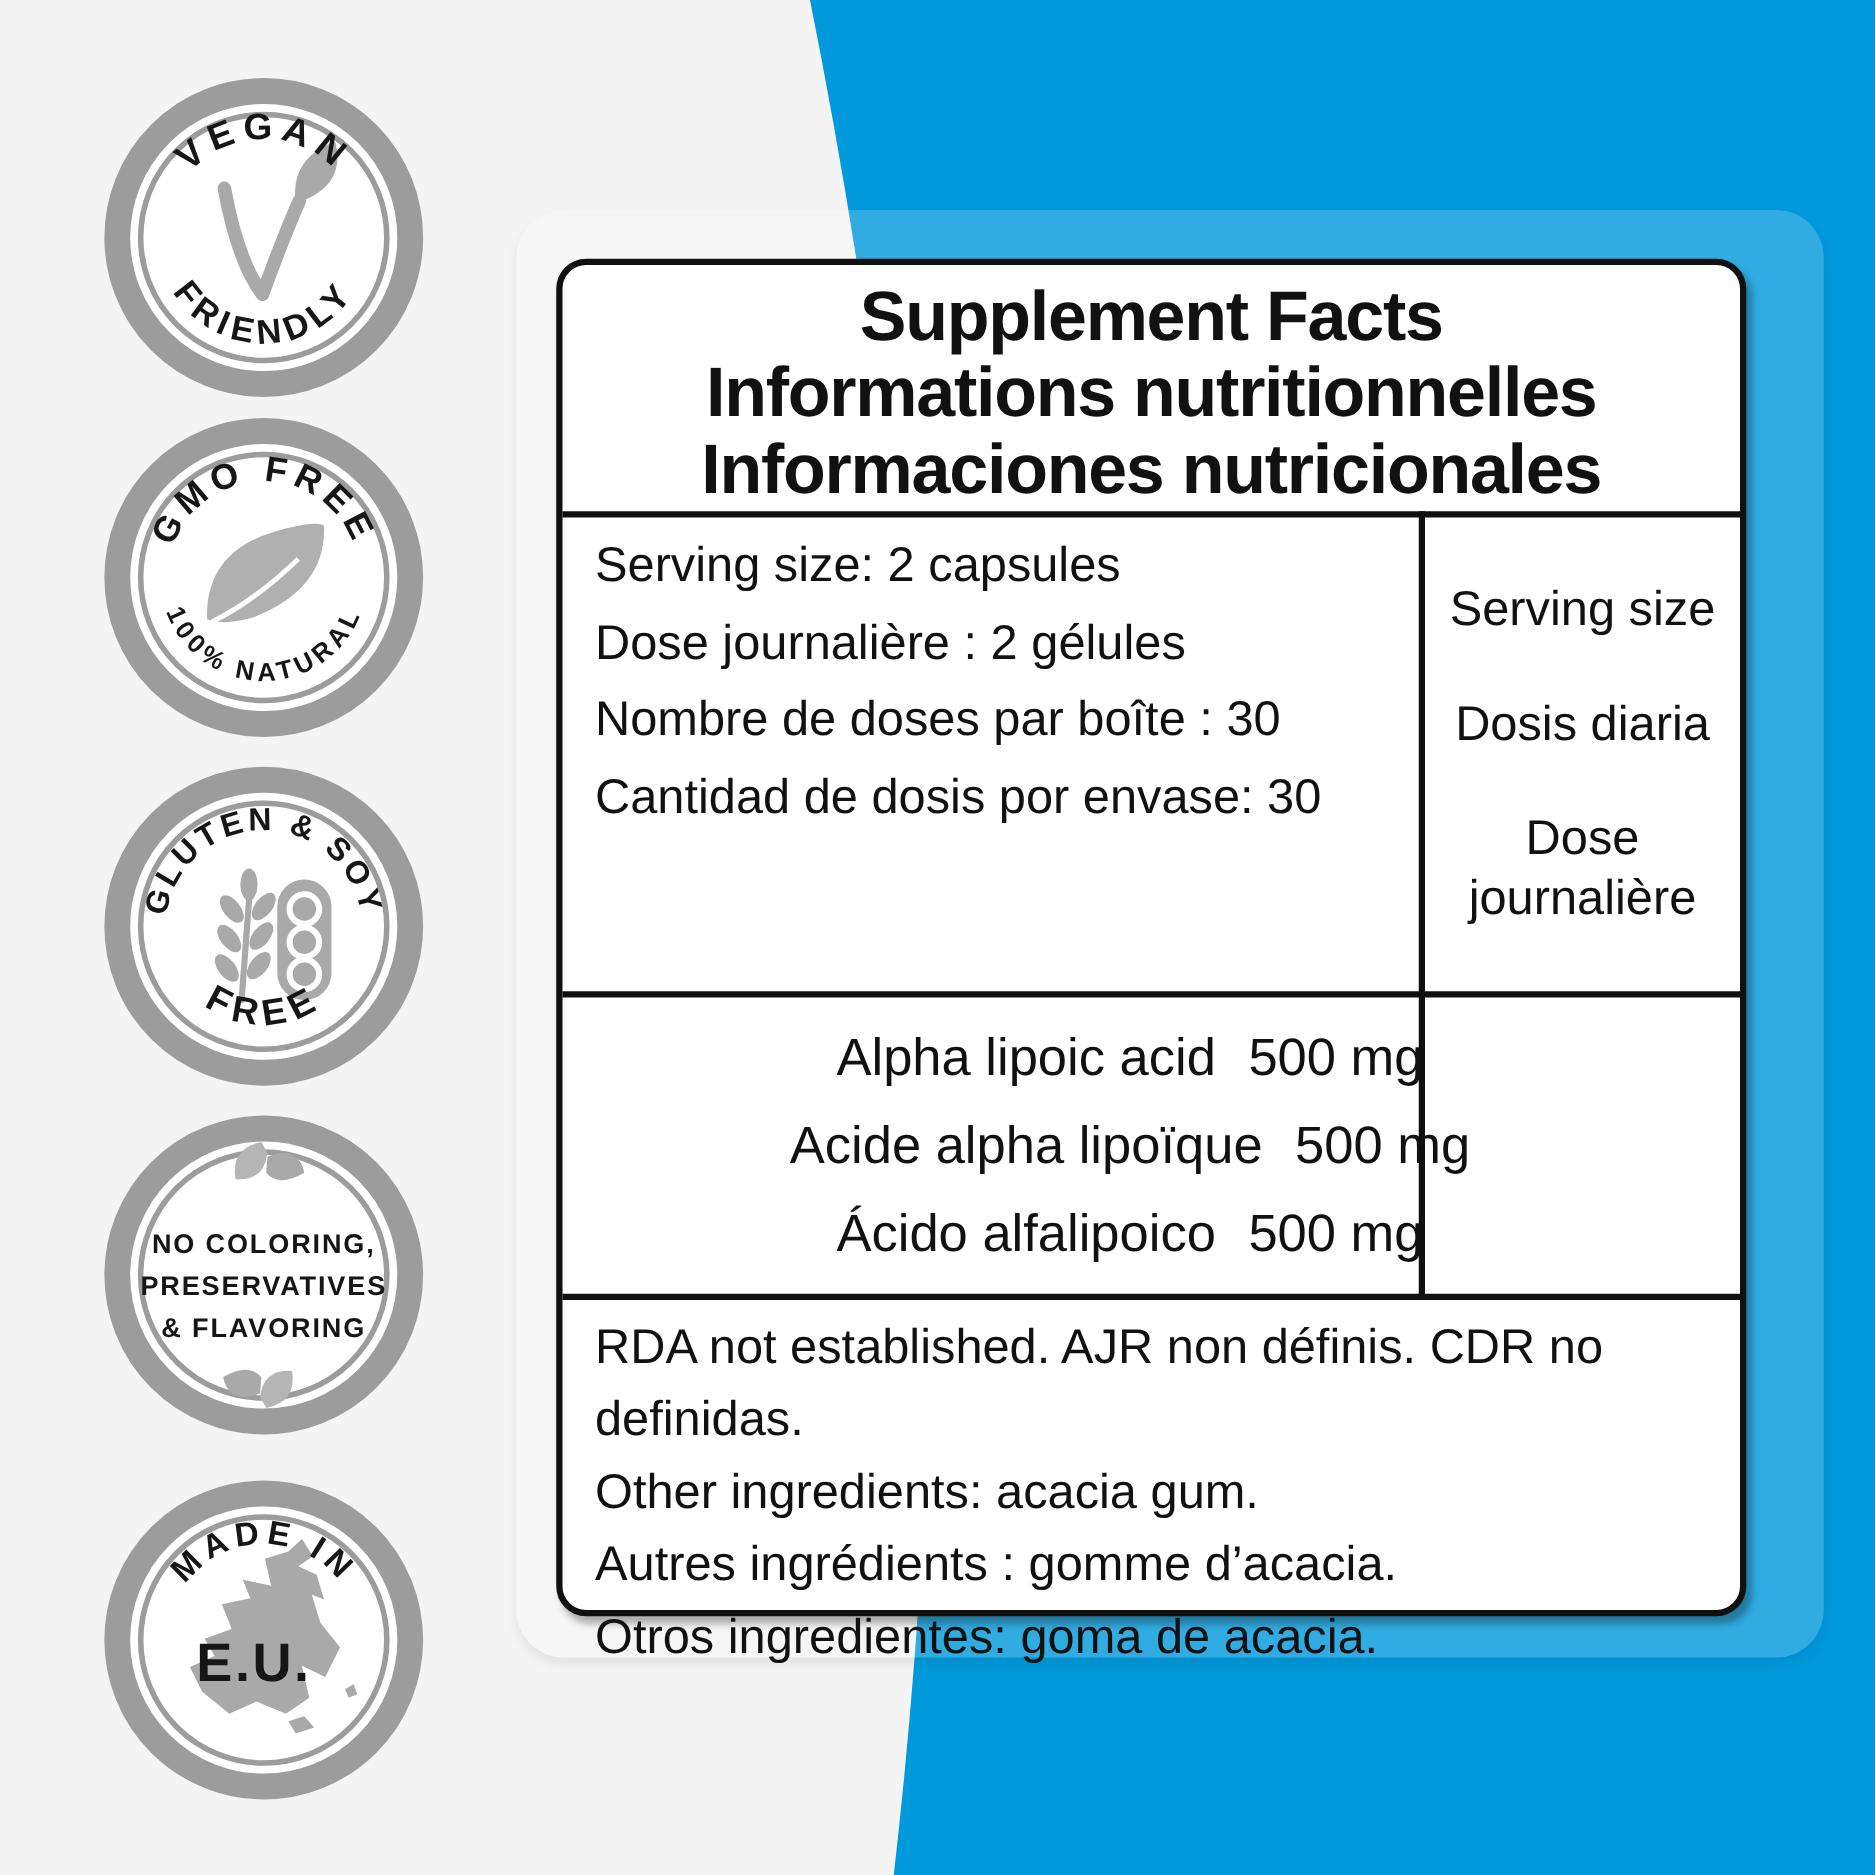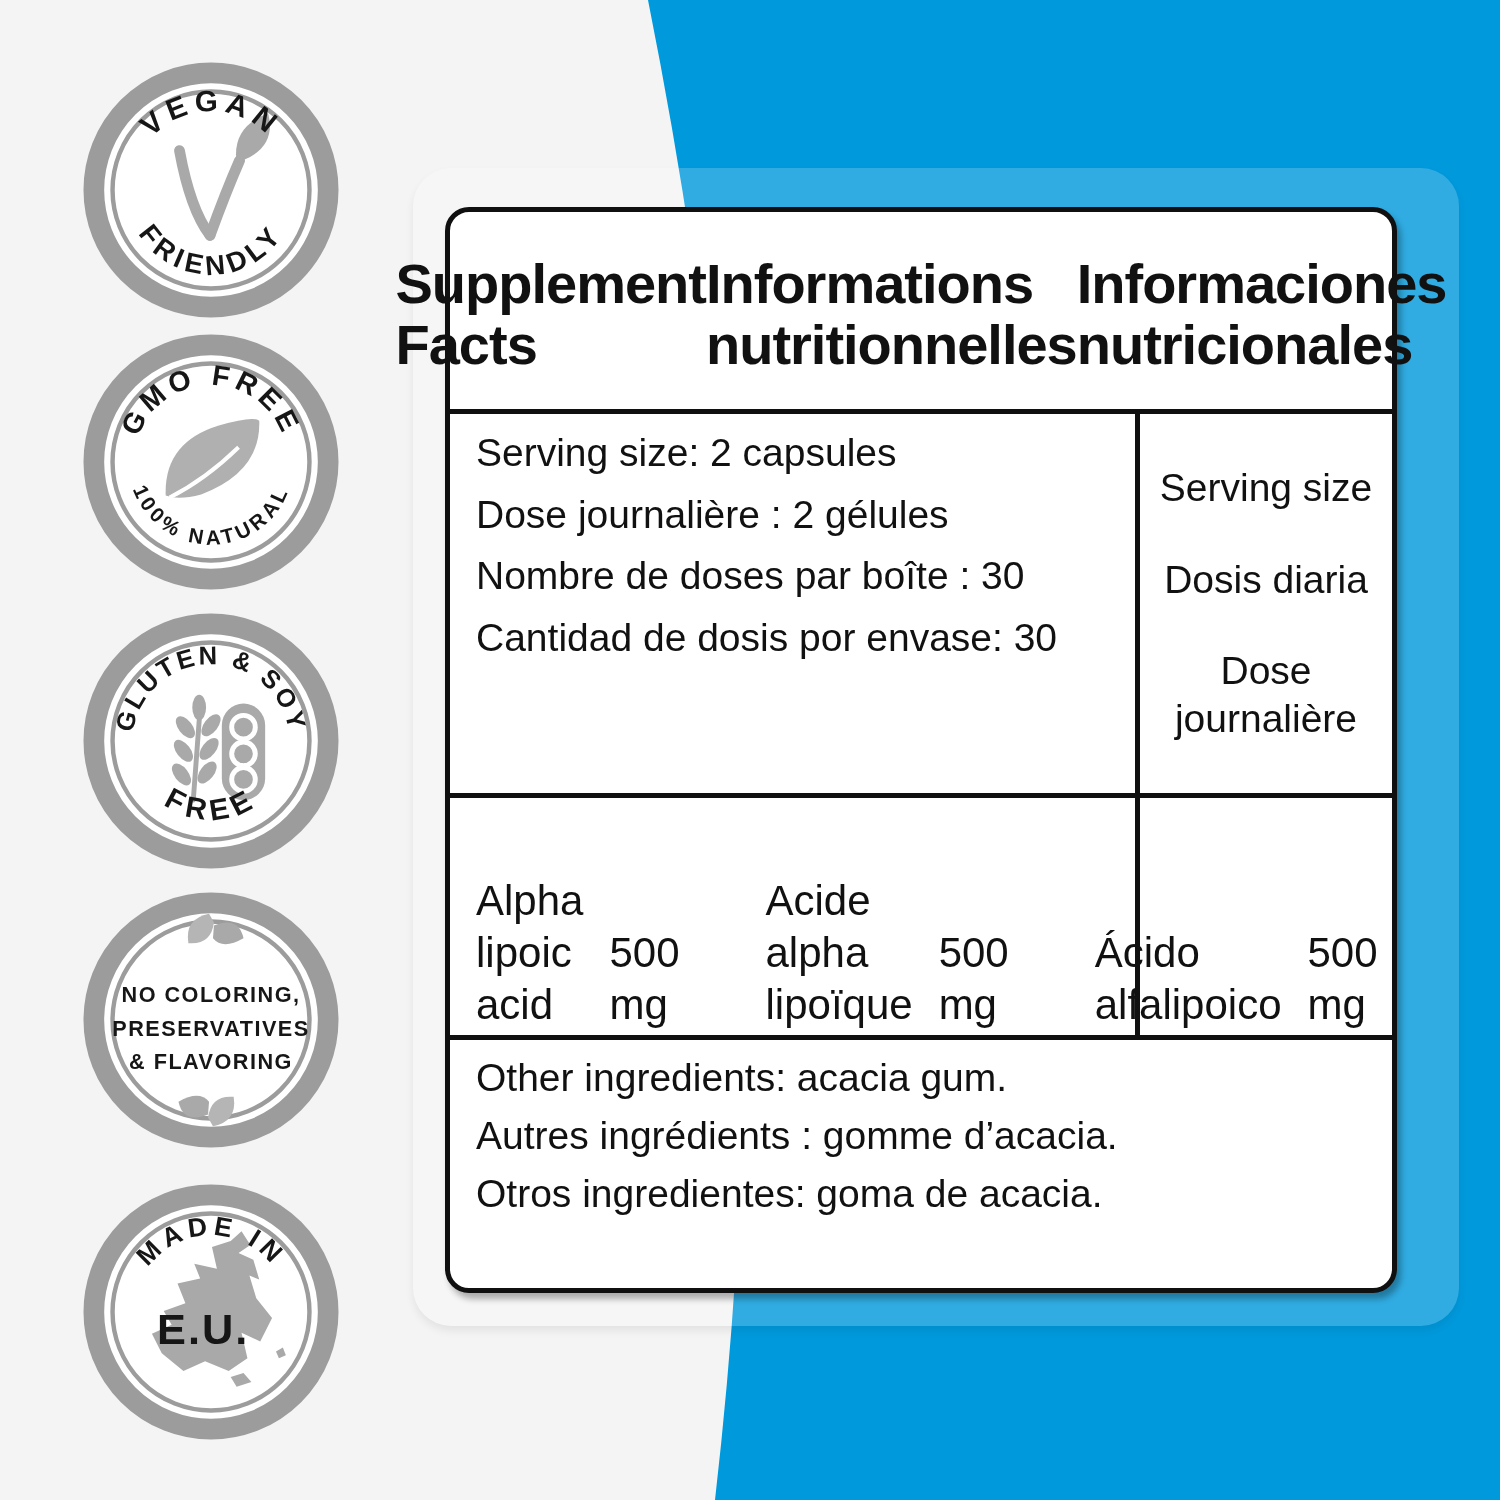--- a/index.html
+++ b/index.html
@@ -16,21 +16,21 @@
     box-shadow:0 5px 9px rgba(0,0,0,0.07);
   }
   .facts-panel{
     position:absolute;left:445px;top:207px;width:952px;height:1086px;
     box-sizing:border-box;background:#ffffff;
     border:5px solid #101010;border-radius:24px;
     box-shadow:4px 6px 6px rgba(0,0,0,0.30);
   }
   .panel-title{
     position:absolute;left:0;top:0;width:100%;height:197px;
-    display:flex;flex-direction:row;justify-content:center;align-items:center;
+    display:flex;flex-direction:column;justify-content:center;align-items:center;
     padding-top:6px;box-sizing:border-box;
   }
   .panel-title .t{
     font-weight:bold;font-size:56px;line-height:61px;letter-spacing:-1px;
   }
   .rule{position:absolute;left:0;width:942px;height:5px;background:#101010;}
   .rule.r1{top:197px;}
   .rule.r2{top:581px;}
   .rule.r3{top:823px;}
   .vdivider{position:absolute;left:685px;top:197px;width:5px;height:631px;background:#101010;}
@@ -39,22 +39,22 @@
     box-sizing:border-box;padding:8px 0 0 26px;
     font-size:39px;line-height:61.5px;
   }
   .serving-right{
     position:absolute;left:690px;top:202px;width:252px;height:379px;
     display:flex;flex-direction:column;justify-content:space-evenly;align-items:center;
     text-align:center;font-size:39px;line-height:48px;padding:6px 0;box-sizing:border-box;border-radius:20px;
   }
   .ingredients{
     position:absolute;left:0;top:585px;width:942px;height:238px;
-    display:flex;flex-direction:row;justify-content:space-evenly;
-    box-sizing:border-box;padding:4px 0;
+    display:flex;flex-direction:column;justify-content:space-evenly;
+    box-sizing:border-box;padding:4px 0;align-items:center;
   }
   .ing-row{display:flex;align-items:flex-end;font-size:42px;line-height:52px;
     padding-left:26px;padding-right:60px;}
   .leader{
     flex:1;height:9px;align-self:flex-end;margin:0 12px 10px 14px;
     background-image:radial-gradient(circle, #141414 3.2px, transparent 3.9px);
     background-size:20px 9px;background-repeat:repeat-x;background-position:left center;
   }
   .notes{
     position:absolute;left:0;top:827px;width:942px;height:249px;
@@ -119,20 +119,21 @@
       <span>500 mg</span>
     </div>
     <div class="ing-row">
       <span>Ácido alfalipoico</span>
       <span class="leader"></span>
       <span>500 mg</span>
     </div>
   </div>
 
   <div class="notes">
+    <div>RDA not established. AJR non définis. CDR no definidas.</div>
     <div><b>Other ingredients:</b><span> acacia gum.</span></div>
     <div><b>Autres ingrédients :</b><span> gomme d’acacia.</span></div>
     <div><b>Otros ingredientes:</b><span> goma de acacia.</span></div>
   </div>
 </div>
 
 <div class="badges">
 
   <div class="badge b1">
     <svg viewBox="0 0 260 260">

